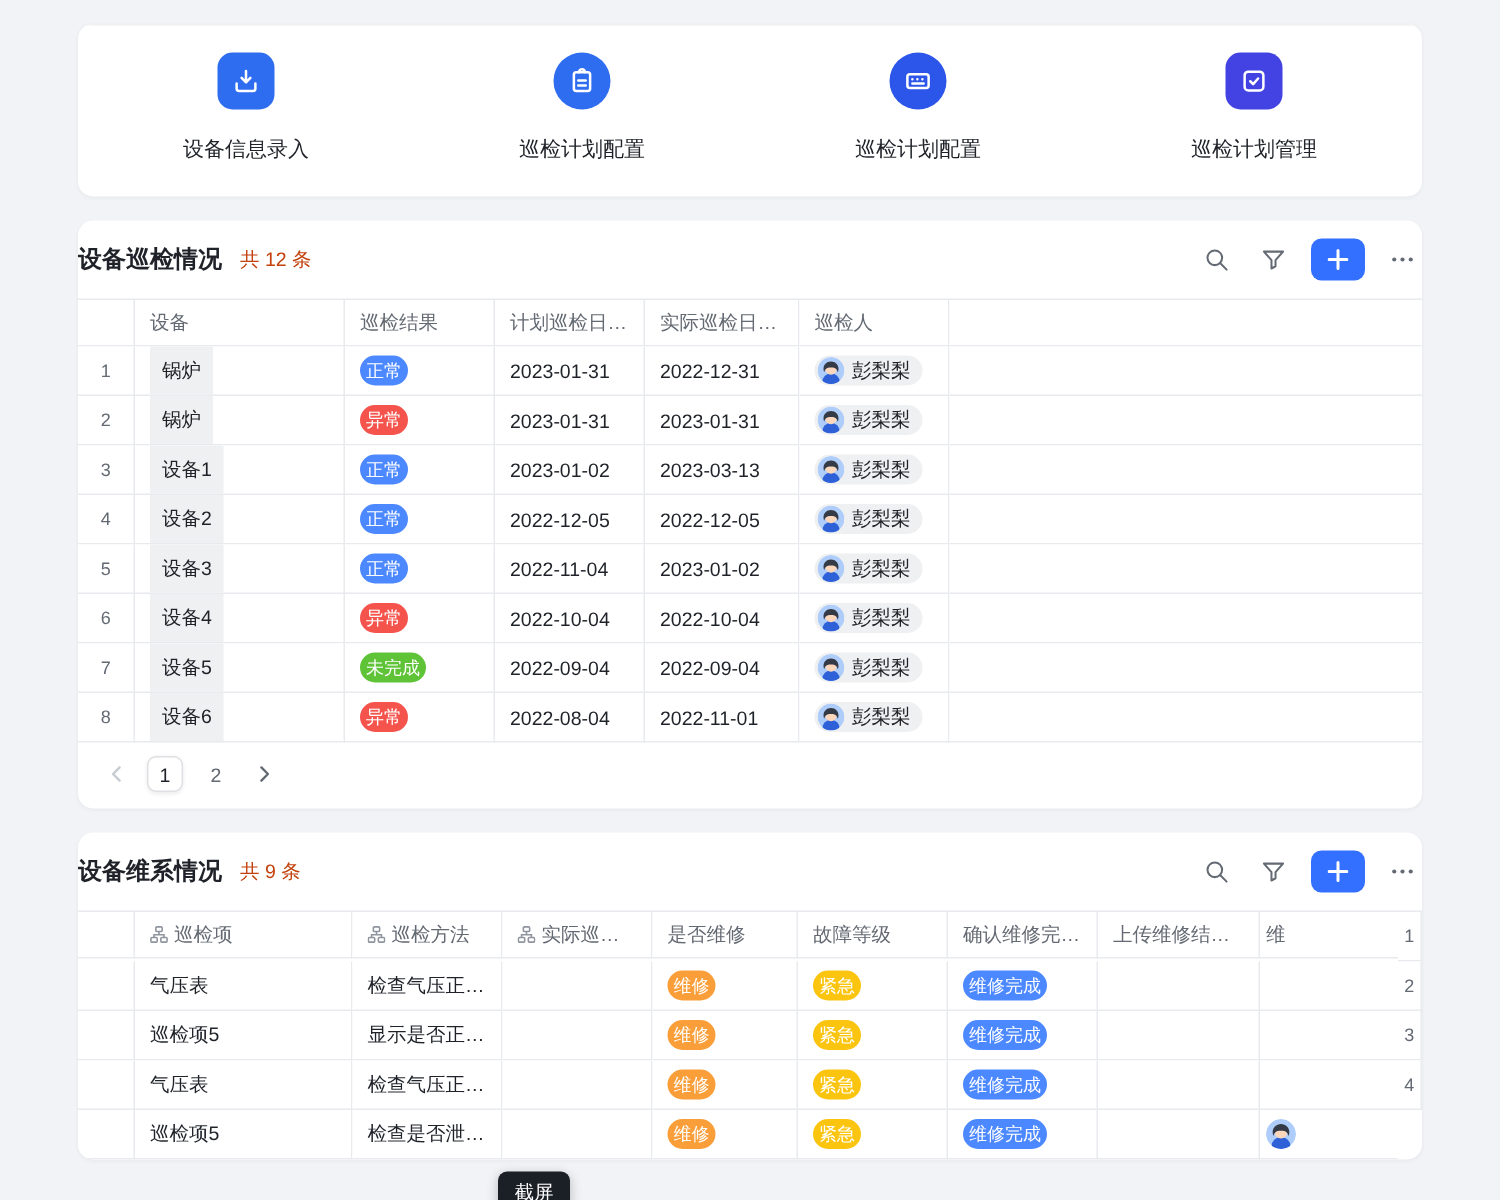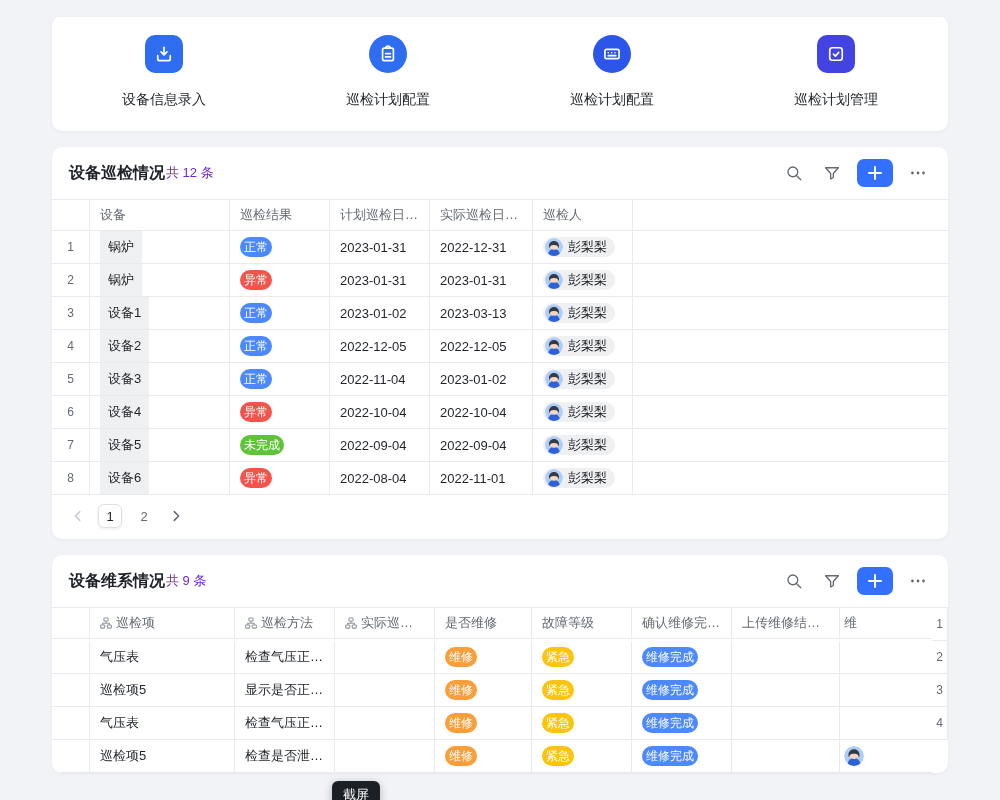--- a/index.html
+++ b/index.html
@@ -18,23 +18,23 @@
   .card-title { font-size: 16px; font-weight: 700; }
   .divider { height: 1px; background: #eff0f1; }
   .shortcut-row { display: flex; padding: 18px 0 22px; }
   .shortcut { flex: 1; display: flex; flex-direction: column; align-items: center; gap: 18px; cursor: pointer; }
   .shortcut-icon { width: 38px; height: 38px; display: flex; align-items: center; justify-content: center; }
   .shortcut-icon.circle { border-radius: 50%; }
   .shortcut-icon.rounded { border-radius: 10px; }
   .shortcut-label { font-size: 14px; }
 
   
-  .table-header { display: flex; align-items: center; padding: 0 17px; height: 52px; }
+  .table-header { display: flex; align-items: center; padding: 0 0; height: 52px; }
   .tc-title { font-size: 16px; font-weight: 700; }
-  .tc-count { font-size: 13px; color: #6d28d9; margin-left: 1px; }
+  .tc-count { font-size: 13px; color: #c2410c; margin-left: 12px; }
   .tc-actions { margin-left: auto; display: flex; align-items: center; gap: 12px; }
   .icon-btn { width: 26px; height: 26px; display: flex; align-items: center; justify-content: center; cursor: pointer; color: #646a73; }
   .add-btn { width: 36px; height: 28px; border: none; background: #3370ff; border-radius: 7px; display: flex; align-items: center; justify-content: center; cursor: pointer; }
 
   .grid { display: grid; border-top: 1px solid #e8eaed; font-size: 13px; }
   .inspection-grid  { grid-template-columns: 38px 140px 100px 100px 103px 100px 1fr; }
   .maintenance-grid { grid-template-columns: 38px 145px 100px 100px 97px 100px 100px 108px 92px 1fr; }
   .cell { border-bottom: 1px solid #e8eaed; border-right: 1px solid #e8eaed; display: flex; align-items: center; padding: 0 10px; height: 33px; overflow: hidden; white-space: nowrap; background: #fff; }
   .cell.head { height: 31px; color: #646a73; }
   .cell.num { justify-content: center; color: #646a73; font-size: 12px; padding: 0; }

